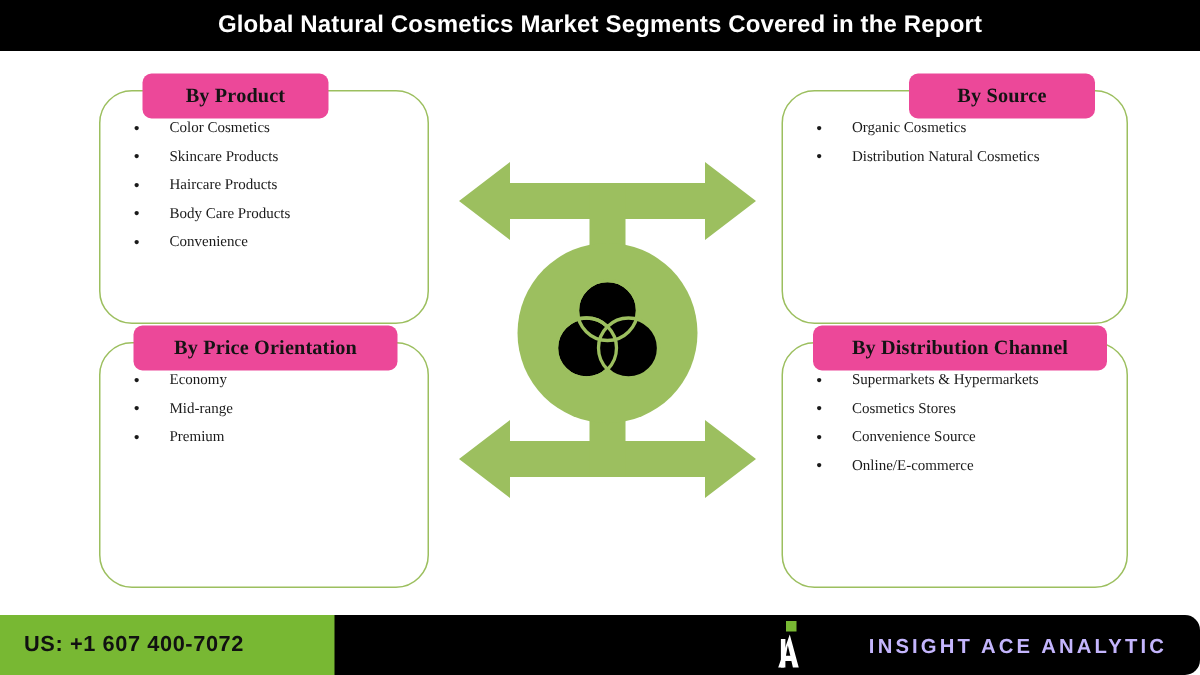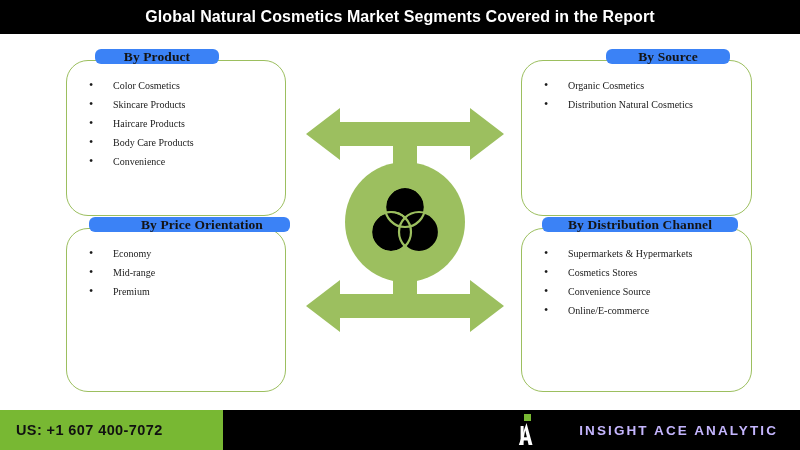--- a/index.html
+++ b/index.html
@@ -44,22 +44,22 @@
   .panel {
     position: absolute;
     box-sizing: border-box;
     border: 1.6px solid #9cbf5f;
     border-radius: 22px;
     background: #ffffff;
   }
   .panel-header {
     position: absolute;
     top: -12px;
-    height: 15px;
-    background: #3b82f6;
+    height: 30px;
+    background: #ec4899;
     border-radius: 6px;
     display: flex;
     align-items: center;
     justify-content: center;
     z-index: 3;
   }
   .panel-header-text {
     color: #141414;
     font-family: "Liberation Serif", serif;
     font-size: 13.5px;
@@ -94,21 +94,21 @@
     font-size: 12px;
     color: #1a1a1a;
   }
 
   
   #panel-product            { left: 66px;  top: 60px;  width: 220px; height: 156px; }
   #panel-product .panel-header   { left: 28px; width: 124px; }
   #panel-source             { left: 521px; top: 60px;  width: 231px; height: 156px; }
   #panel-source .panel-header    { left: 46px; width: 124px; margin-left: 38px; }
   #panel-price              { left: 66px;  top: 228px; width: 220px; height: 164px; }
-  #panel-price .panel-header     { left: 22px; width: 176px; padding-left: 25px; }
+  #panel-price .panel-header     { left: 22px; width: 176px; }
   #panel-distribution       { left: 521px; top: 228px; width: 231px; height: 164px; }
   #panel-distribution .panel-header { left: 20px; width: 196px; }
 
   
   .hub {
     position: absolute;
     left: 300px;
     top: 100px;
     width: 210px;
     height: 240px;
@@ -116,20 +116,21 @@
   .hub svg { display: block; }
 
   
   .footer {
     position: absolute;
     left: 0;
     top: 410px;
     width: 800px;
     height: 40px;
     background: #000000;
+    border-radius: 10px;
   }
   .footer-phone-block {
     position: absolute;
     left: 0;
     top: 0;
     width: 223px;
     height: 40px;
     background: #78b833;
     display: flex;
     align-items: center;

